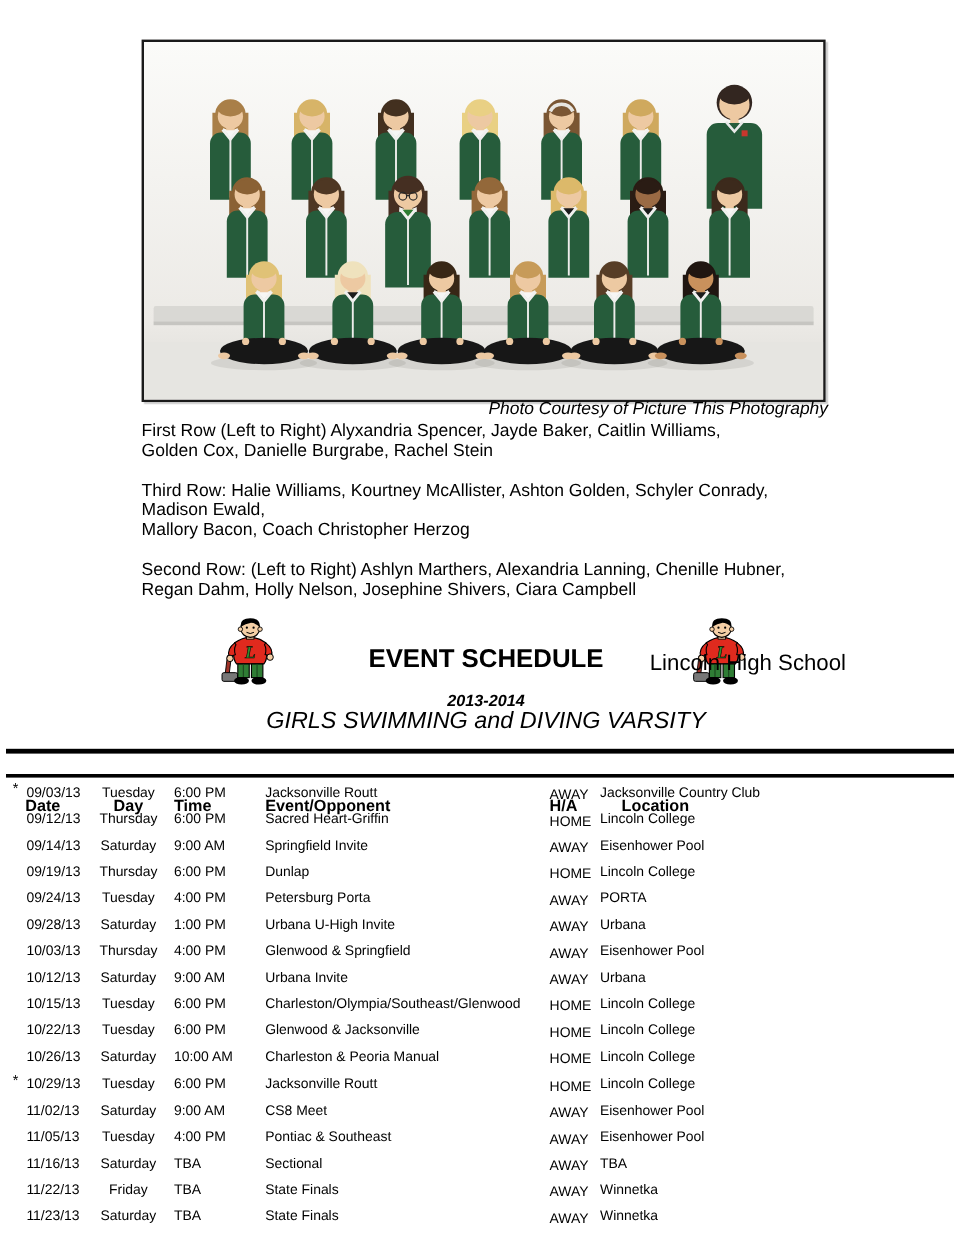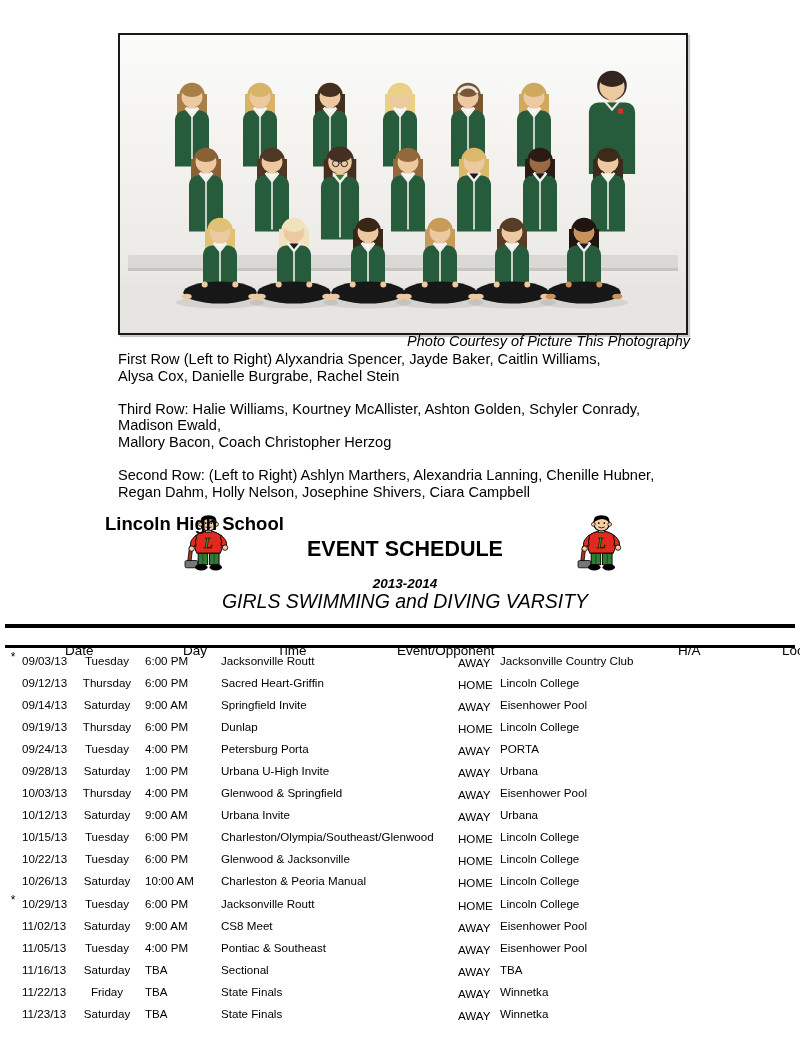--- a/index.html
+++ b/index.html
@@ -22,33 +22,33 @@
   }
 
   
   .roster{position:absolute;left:118px;top:351px;width:590px;font-size:14.6px;line-height:16.8px;}
   .roster p{margin:0 0 16px 0;white-space:pre-line;}
 
   
   .mascot{position:absolute;width:48px;height:60px;}
   .mascot-left{left:184px;top:514px;}
   .mascot-right{left:577px;top:514px;}
-  .school-name{position:absolute;left:105px;top:513px;width:600px;text-align:left;font-size:18.5px;font-weight:bold;}
+  .school-name{position:absolute;left:105px;top:541px;width:600px;text-align:right;font-size:18.5px;font-weight:normal;}
   .event-title{position:absolute;left:105px;top:537px;width:600px;text-align:center;font-size:21.5px;font-weight:bold;}
   .season{position:absolute;left:105px;top:576px;width:600px;text-align:center;font-size:13.5px;font-weight:bold;font-style:italic;}
   .team-title{position:absolute;left:105px;top:590px;width:600px;text-align:center;font-size:19.5px;font-style:italic;}
 
   
   .rule{position:absolute;left:5px;width:790px;background:#000;}
   .rule-top{top:624px;height:3.5px;}
   .rule-mid{top:645px;height:2.5px;}
   .thead{
-    position:absolute;left:5px;top:641px;width:790px;height:19px;
+    position:absolute;left:5px;top:662px;width:790px;height:19px;
     display:grid;grid-template-columns:16px 48px 76px 58px 252px 42px 1fr;
-    align-items:center;font-weight:normal;font-size:13.5px;gap:44px;
+    align-items:center;font-weight:bold;font-size:13.5px;
   }
   .tbody{position:absolute;left:5px;top:649px;width:790px;}
   .trow{
     display:grid;grid-template-columns:16px 48px 76px 58px 252px 42px 1fr;
     height:22.1px;align-items:center;font-size:11.6px;
   }
   .c-star{text-align:center;font-size:12px;transform:translateY(-3px);}
   .c-date{padding-left:1px;}
   .c-day{text-align:center;}
   .c-time{text-align:left;}
@@ -383,21 +383,21 @@
         <circle cx="448.7" cy="249.5" r="3" fill="#c9915c"></circle>
             <circle cx="479.3" cy="249.5" r="3" fill="#c9915c"></circle>
       </g>
     </svg>
 </figure>
 
 <div class="photo-caption">Photo Courtesy of Picture This Photography</div>
 
 <div class="roster">
   <p>First Row (Left to Right) Alyxandria Spencer, Jayde Baker, Caitlin Williams,
-Alysa Cox, Danielle Burgrabe, Rachel Stein</p>
+Golden Cox, Danielle Burgrabe, Rachel Stein</p>
   <p>Third Row:  Halie Williams, Kourtney McAllister, Ashton Golden, Schyler Conrady,
 Madison Ewald,
 Mallory Bacon, Coach Christopher Herzog</p>
   <p>Second Row: (Left to Right) Ashlyn Marthers, Alexandria Lanning, Chenille Hubner,
 Regan Dahm, Holly Nelson, Josephine Shivers, Ciara Campbell</p>
 </div>
 
 <svg class="mascot mascot-left" viewBox="0 0 46 58">
     <use href="#mascot-g"></use>
   </svg>

